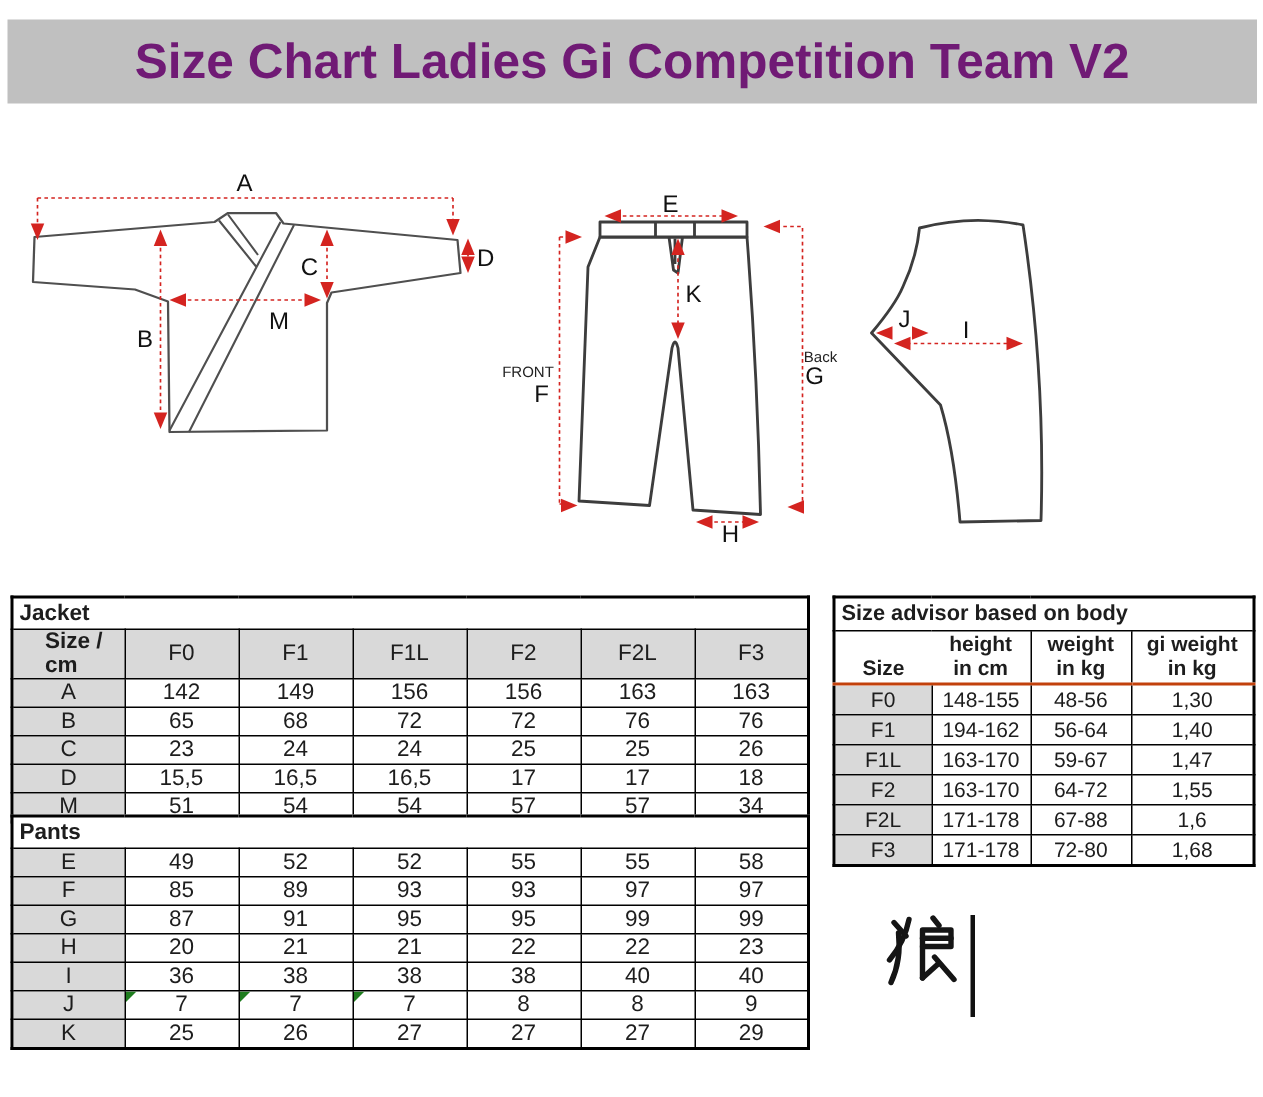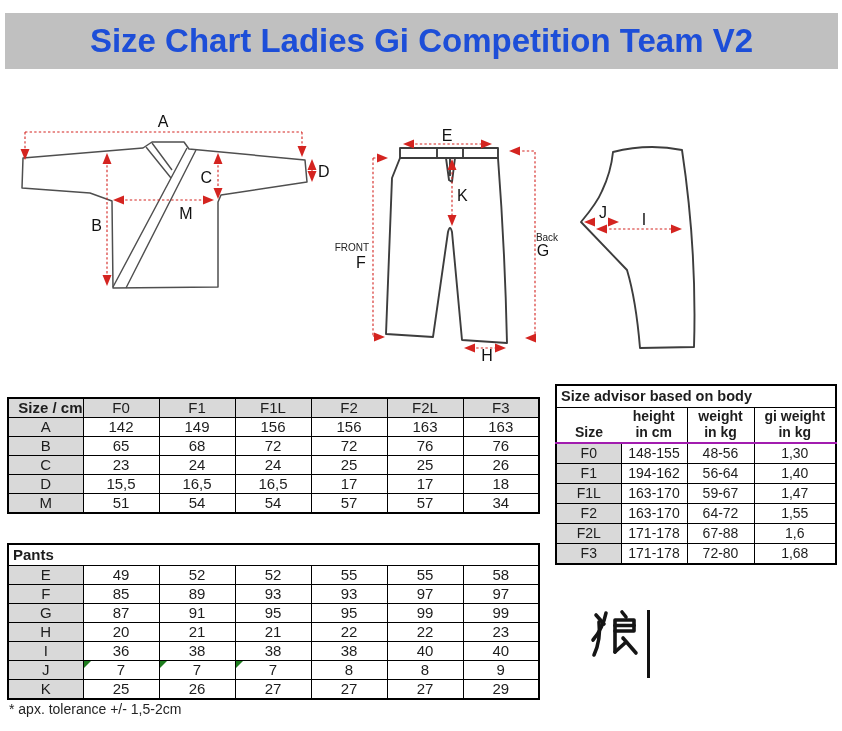--- a/index.html
+++ b/index.html
@@ -1,46 +1,46 @@
 <!DOCTYPE html>
 <html style="--accent_red: #d42420; --marker_green: #1e7d1e; --band_gray: #c0c0c0; --header_gray: #d9d9d9;"><head>
 <meta charset="utf-8">
 <style>
   html,body{margin:0;padding:0;background:#fff;}
   .canvas{position:relative;width:842px;height:731px;background:#fff;overflow:hidden;
           font-family:"Liberation Sans",sans-serif;color:#1d1d1d;}
   
   .band{position:absolute;left:5px;top:13px;width:833px;height:56px;
         background:var(--band_gray,#c0c0c0);display:flex;align-items:center;justify-content:center;
-        font-size:33px;font-weight:bold;color:#1d4ed8;white-space:nowrap;}
+        font-size:33px;font-weight:bold;color:#701a75;white-space:nowrap;}
   
   .diag{position:absolute;left:0;top:95px;}
   .ol{fill:#fff;stroke:#4f4f4f;stroke-width:1.5;stroke-linejoin:round;}
   .ln{fill:none;stroke:#4f4f4f;stroke-width:1.4;stroke-linejoin:round;}
   .ol2{fill:#fff;stroke:#3d3d3d;stroke-width:1.9;stroke-linejoin:round;}
   .ln2{fill:none;stroke:#3d3d3d;stroke-width:1.9;stroke-linejoin:round;}
   .rl{fill:none;stroke:var(--accent_red,#d42420);stroke-width:1.1;stroke-dasharray:2.4 2.2;}
   .ra{fill:var(--accent_red,#d42420);}
   .ml{font:16px "Liberation Sans",sans-serif;fill:#111;}
   .sm{font:10px "Liberation Sans",sans-serif;fill:#222;}
   
   table.sz{position:absolute;border-collapse:collapse;table-layout:fixed;background:#fff;border:2px solid #000;}
   .sz td{border:1px solid #000;font-size:15px;text-align:center;height:18px;padding:0;line-height:1.05;overflow:hidden;}
   .sz td.lab{background:var(--header_gray,#d9d9d9);font-weight:normal;}
-  .sz td.szh{background:var(--header_gray,#d9d9d9);font-weight:bold;text-align:right;padding-left:3px;}
+  .sz td.szh{background:var(--header_gray,#d9d9d9);font-weight:bold;text-align:left;padding-left:21px;}
   .sz td.ttl{text-align:left;font-weight:bold;padding:1px 0 1px 4px;}
   .jkt{left:7px;top:397px;width:531px;}
-  .pts{left:7px;top:543px;width:531px;border-radius:24px;}
+  .pts{left:7px;top:543px;width:531px;}
   td.rel{position:relative;}
   .cm{position:absolute;left:0;top:0;width:0;height:0;
       border-top:7px solid var(--marker_green,#1e7d1e);border-right:7px solid transparent;}
-  .adv{left:555px;top:384px;width:280px;}
+  .adv{left:555px;top:397px;width:280px;}
   .adv td{font-size:14px;height:19px;}
   .adv td.ttl{font-size:14.5px;}
-  .adv-head td{border-bottom:2px solid #a21caf;font-weight:bold;vertical-align:bottom;padding-bottom:2px;}
+  .adv-head td{border-bottom:2px solid #c2410c;font-weight:bold;vertical-align:bottom;padding-bottom:2px;}
   .adv-head td.nr{border-right:none;}
   .adv-head td.nl{border-left:none;}
   .adv-head span{display:block;line-height:16px;}
   
   .foot{position:absolute;left:9px;top:701px;font-size:14px;color:#242424;}
   
   .logo{position:absolute;left:589px;top:607px;display:flex;align-items:flex-start;}
   .ks{fill:none;stroke:#151515;stroke-width:3.6;stroke-linecap:round;stroke-linejoin:round;}
   .logo-bar{width:3px;height:68px;background:#111;margin:3px 7px 0 6px;}
   .red-macron{display:block;width:27px;height:9px;background:var(--accent_red,#d42420);margin:10px 0 1px 3px;}
@@ -134,20 +134,23 @@
     <colgroup>
         <col style="width:75px">
         <col style="width:76px">
         <col style="width:76px">
         <col style="width:76px">
         <col style="width:76px">
         <col style="width:76px">
         <col style="width:76px">
       </colgroup>
     <tbody>
+        <tr>
+          <td class="ttl" colspan="7">Jacket</td>
+        </tr>
     <tr>
       <td class="szh">Size / cm</td>
       <td class="lab">F0</td>
       <td class="lab">F1</td>
       <td class="lab">F1L</td>
       <td class="lab">F2</td>
       <td class="lab">F2L</td>
       <td class="lab">F3</td>
     </tr>
     <tr>
@@ -353,15 +356,14 @@
       <path class="ks" d="M33,2 L37,7"></path>
       <path class="ks" d="M26,10 H45 V21 H26 Z"></path>
       <path class="ks" d="M26,15.5 H45"></path>
       <path class="ks" d="M26,21 V42"></path>
       <path class="ks" d="M26,42 L36,33"></path>
       <path class="ks" d="M34,28 L47,43"></path>
     </svg>
     <div class="logo-bar"></div>
   </div>
 
-  <div class="foot">* apx. tolerance +/- 1,5-2cm</div>
 
 </div>
 
 </body></html>

